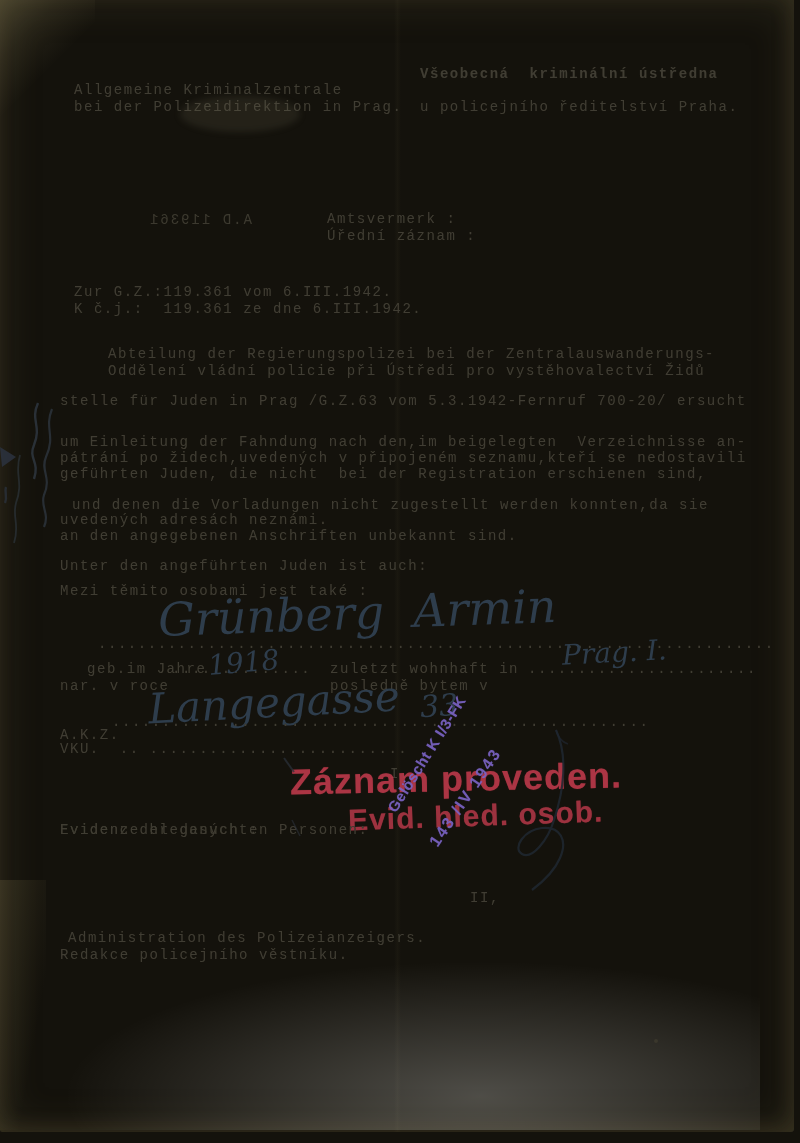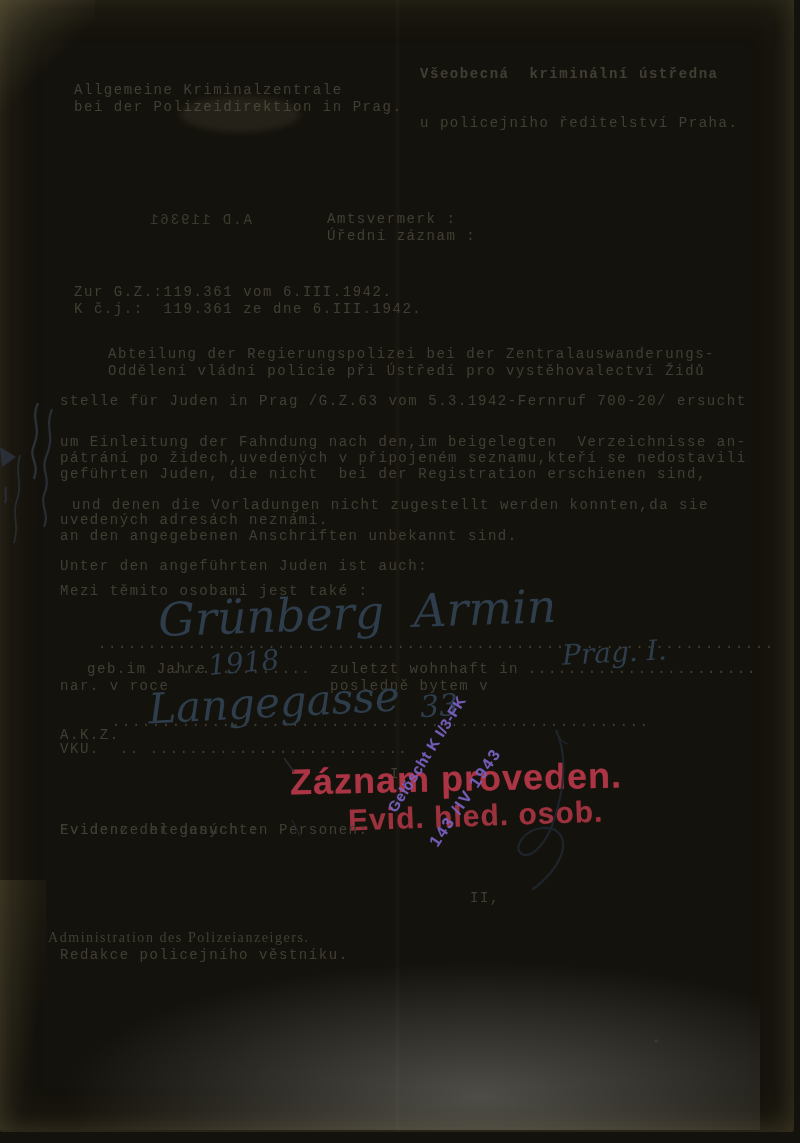--- a/index.html
+++ b/index.html
@@ -78,21 +78,21 @@
 
 <div class="paper">
   <div class="crease-tl"></div>
   <div class="crease-left"></div>
   <div class="fold-center"></div>
   <div class="sheen-bottom"></div>
 
   <div class="tw" style="left:74px;top:82px;">Allgemeine Kriminalzentrale</div>
   <div class="tw" style="left:74px;top:99px;">bei der Polizeidirektion in Prag.</div>
   <div class="tw" style="left:420px;top:66px;font-weight:bold;">Všeobecná  kriminální ústředna</div>
-  <div class="tw" style="left:420px;top:99px;margin-top:16px;">u policejního ředitelství Praha.</div>
+  <div class="tw" style="left:420px;top:99px;">u policejního ředitelství Praha.</div>
 
   <div class="mirror-stamp">A.D 119361</div>
   <div class="smudge" style="left:180px;top:96px;width:120px;height:36px;"></div>
 
   <div class="tw" style="left:327px;top:211px;">Amtsvermerk :</div>
   <div class="tw" style="left:327px;top:228px;">Úřední záznam :</div>
 
   <div class="tw" style="left:74px;top:284px;">Zur G.Z.:119.361 vom 6.III.1942.</div>
   <div class="tw" style="left:74px;top:301px;">K č.j.:  119.361 ze dne 6.III.1942.</div>
 
@@ -153,17 +153,17 @@
 
   <svg style="left:0px;top:395px;" width="70" height="160" viewBox="0 0 70 160">
     <path d="M38,8 C30,26 42,30 34,50 C28,64 40,66 34,84" fill="none" stroke="#3c4a5c" stroke-width="2.4" opacity="0.55"></path>
     <path d="M52,14 C44,34 56,40 46,62 C40,76 52,82 44,100 C40,112 50,118 44,132" fill="none" stroke="#3c4a5c" stroke-width="2.2" opacity="0.5"></path>
     <path d="M20,60 C14,80 24,86 16,108 C12,122 20,130 14,148" fill="none" stroke="#3c4a5c" stroke-width="1.8" opacity="0.4"></path>
     <path d="M0,52 L16,62 L2,72 Z" fill="#2b3340" opacity="0.85"></path>
     <path d="M6,92 C4,98 8,102 5,108" fill="none" stroke="#2b3340" stroke-width="2.4" opacity="0.7"></path>
   </svg>
 
   <div class="tw" style="left:470px;top:890px;">II,</div>
-  <div class="tw" style="left:48px;top:930px;font-family:Liberation Serif, serif;">Administration des Polizeianzeigers.</div>
+  <div class="tw" style="left:68px;top:930px;">Administration des Polizeianzeigers.</div>
   <div class="tw" style="left:60px;top:947px;">Redakce policejního věstníku.</div>
 
   <div class="speck" style="left:654px;top:1039px;"></div>
 </div>
 
 </body></html>

